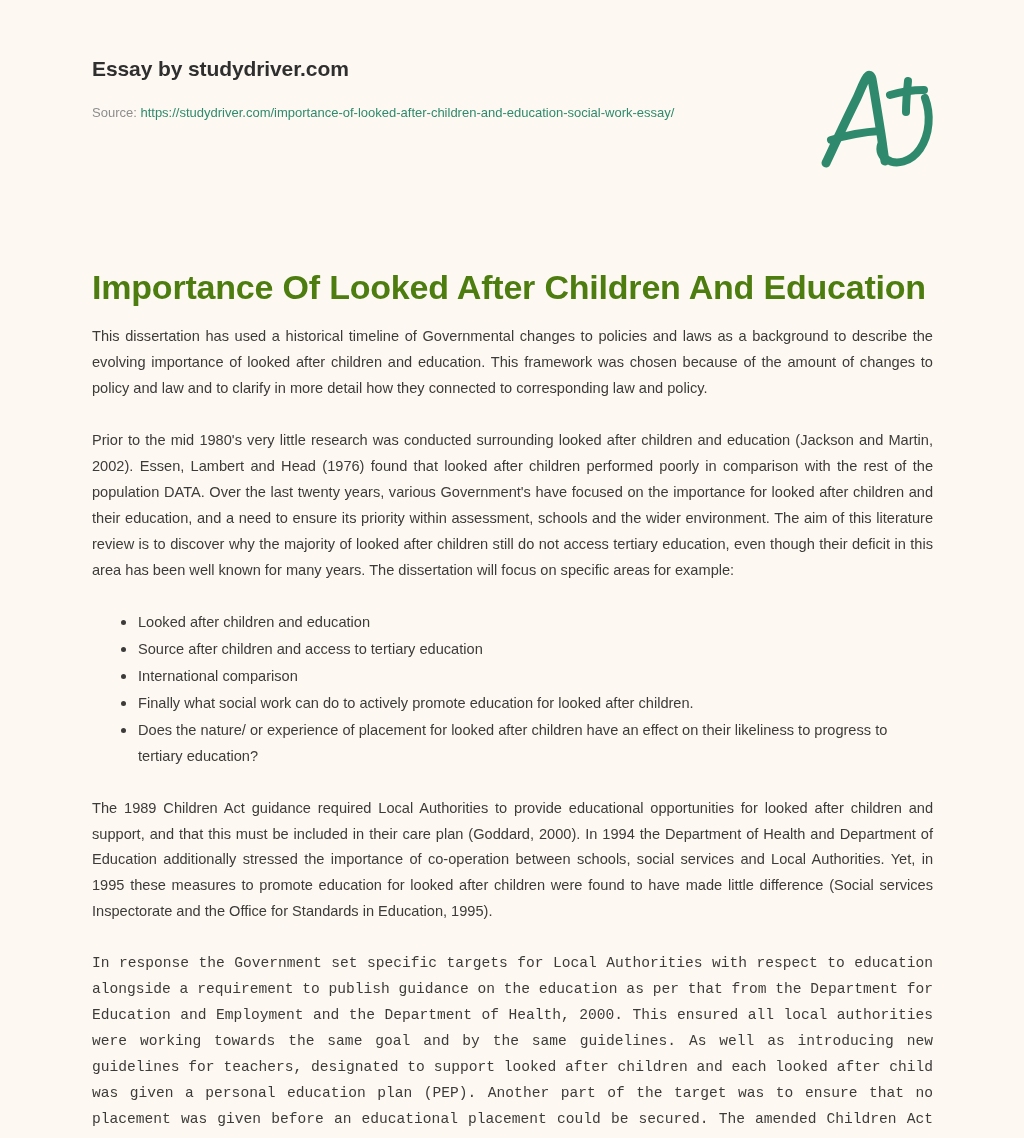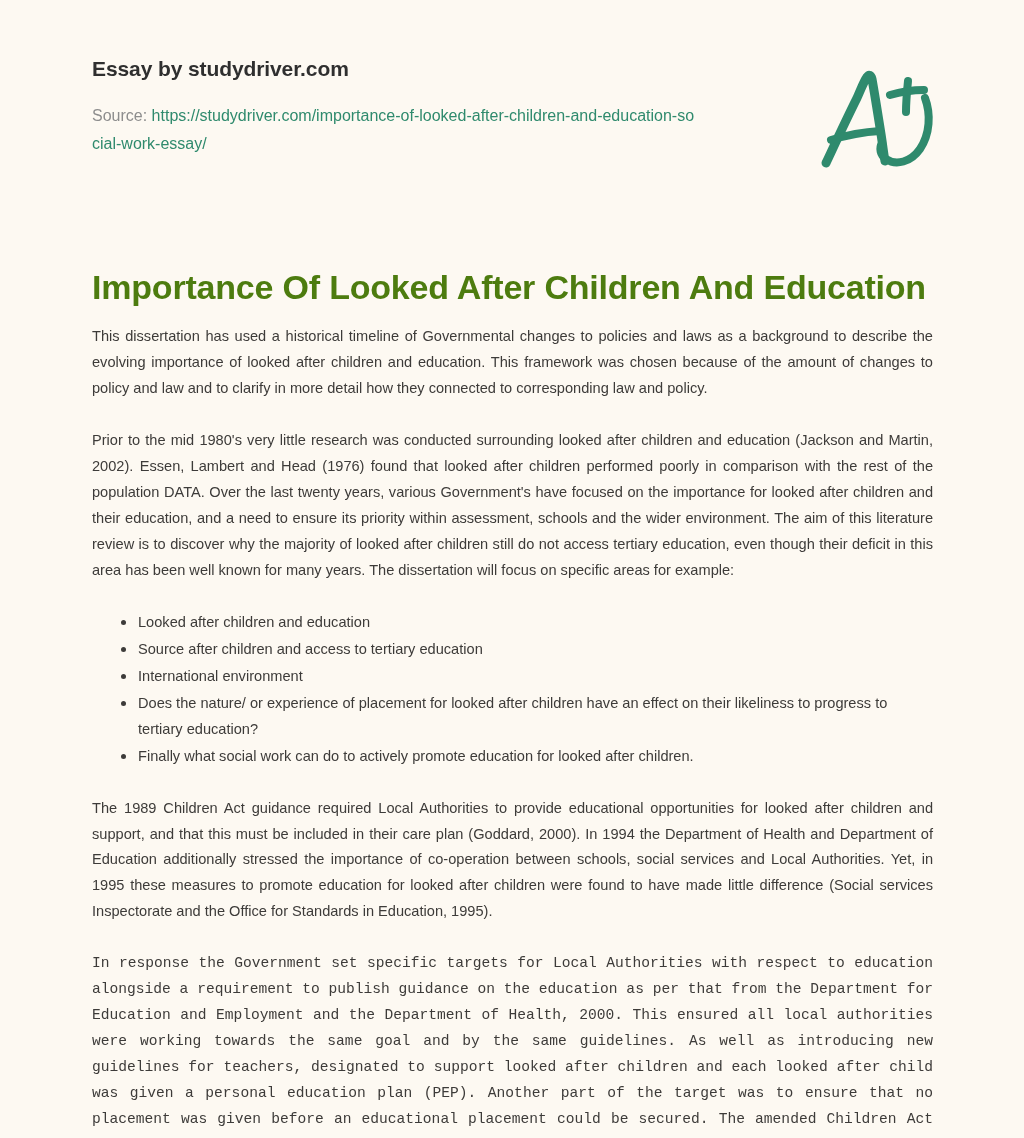--- a/index.html
+++ b/index.html
@@ -34,21 +34,21 @@
   .brand-line {
     font-size: 21px;
     font-weight: bold;
     color: #2f2f2f;
     letter-spacing: -0.1px;
     line-height: 1.2;
   }
 
   .source-line {
     margin-top: 21px;
-    font-size: 16px;
+    font-size: 13px;
     line-height: 1.72;
     max-width: 610px;
     word-break: break-all;
   }
   .source-label {
     color: #8d8d8d;
   }
   .source-url {
     color: #2f8a6d;
     text-decoration: none;
@@ -162,23 +162,23 @@
 
   <div class="body-content">
 
     <p>This dissertation has used a historical timeline of Governmental changes to policies and laws as a background to describe the evolving importance of looked after children and education. This framework was chosen because of the amount of changes to policy and law and to clarify in more detail how they connected to corresponding law and policy.</p>
 
     <p>Prior to the mid 1980's very little research was conducted surrounding looked after children and education (Jackson and Martin, 2002). Essen, Lambert and Head (1976) found that looked after children performed poorly in comparison with the rest of the population DATA. Over the last twenty years, various Government's have focused on the importance for looked after children and their education, and a need to ensure its priority within assessment, schools and the wider environment. The aim of this literature review is to discover why the majority of looked after children still do not access tertiary education, even though their deficit in this area has been well known for many years. The dissertation will focus on specific areas for example:</p>
 
     <ul>
       <li>Looked after children and education</li>
       <li>Source after children and access to tertiary education</li>
-      <li>International environment</li>
+      <li>International comparison</li>
+      <li>Finally what social work can do to actively promote education for looked after children.</li>
       <li>Does the nature/ or experience of placement for looked after children have an effect on their likeliness to progress to tertiary education?</li>
-      <li>Finally what social work can do to actively promote education for looked after children.</li>
     </ul>
 
     <p>The 1989 Children Act guidance required Local Authorities to provide educational opportunities for looked after children and support, and that this must be included in their care plan (Goddard, 2000). In 1994 the Department of Health and Department of Education additionally stressed the importance of co-operation between schools, social services and Local Authorities. Yet, in 1995 these measures to promote education for looked after children were found to have made little difference (Social services Inspectorate and the Office for Standards in Education, 1995).</p>
 
     <p class="last">In response the Government set specific targets for Local Authorities with respect to education alongside a requirement to publish guidance on the education as per that from the Department for Education and Employment and the Department of Health, 2000. This ensured all local authorities were working towards the same goal and by the same guidelines. As well as introducing new guidelines for teachers, designated to support looked after children and each looked after child was given a personal education plan (PEP). Another part of the target was to ensure that no placement was given before an educational placement could be secured. The amended Children Act 2004 implemented new duties promoting the educational achievement of l</p>
 
   </div>
 
 </div>
 

